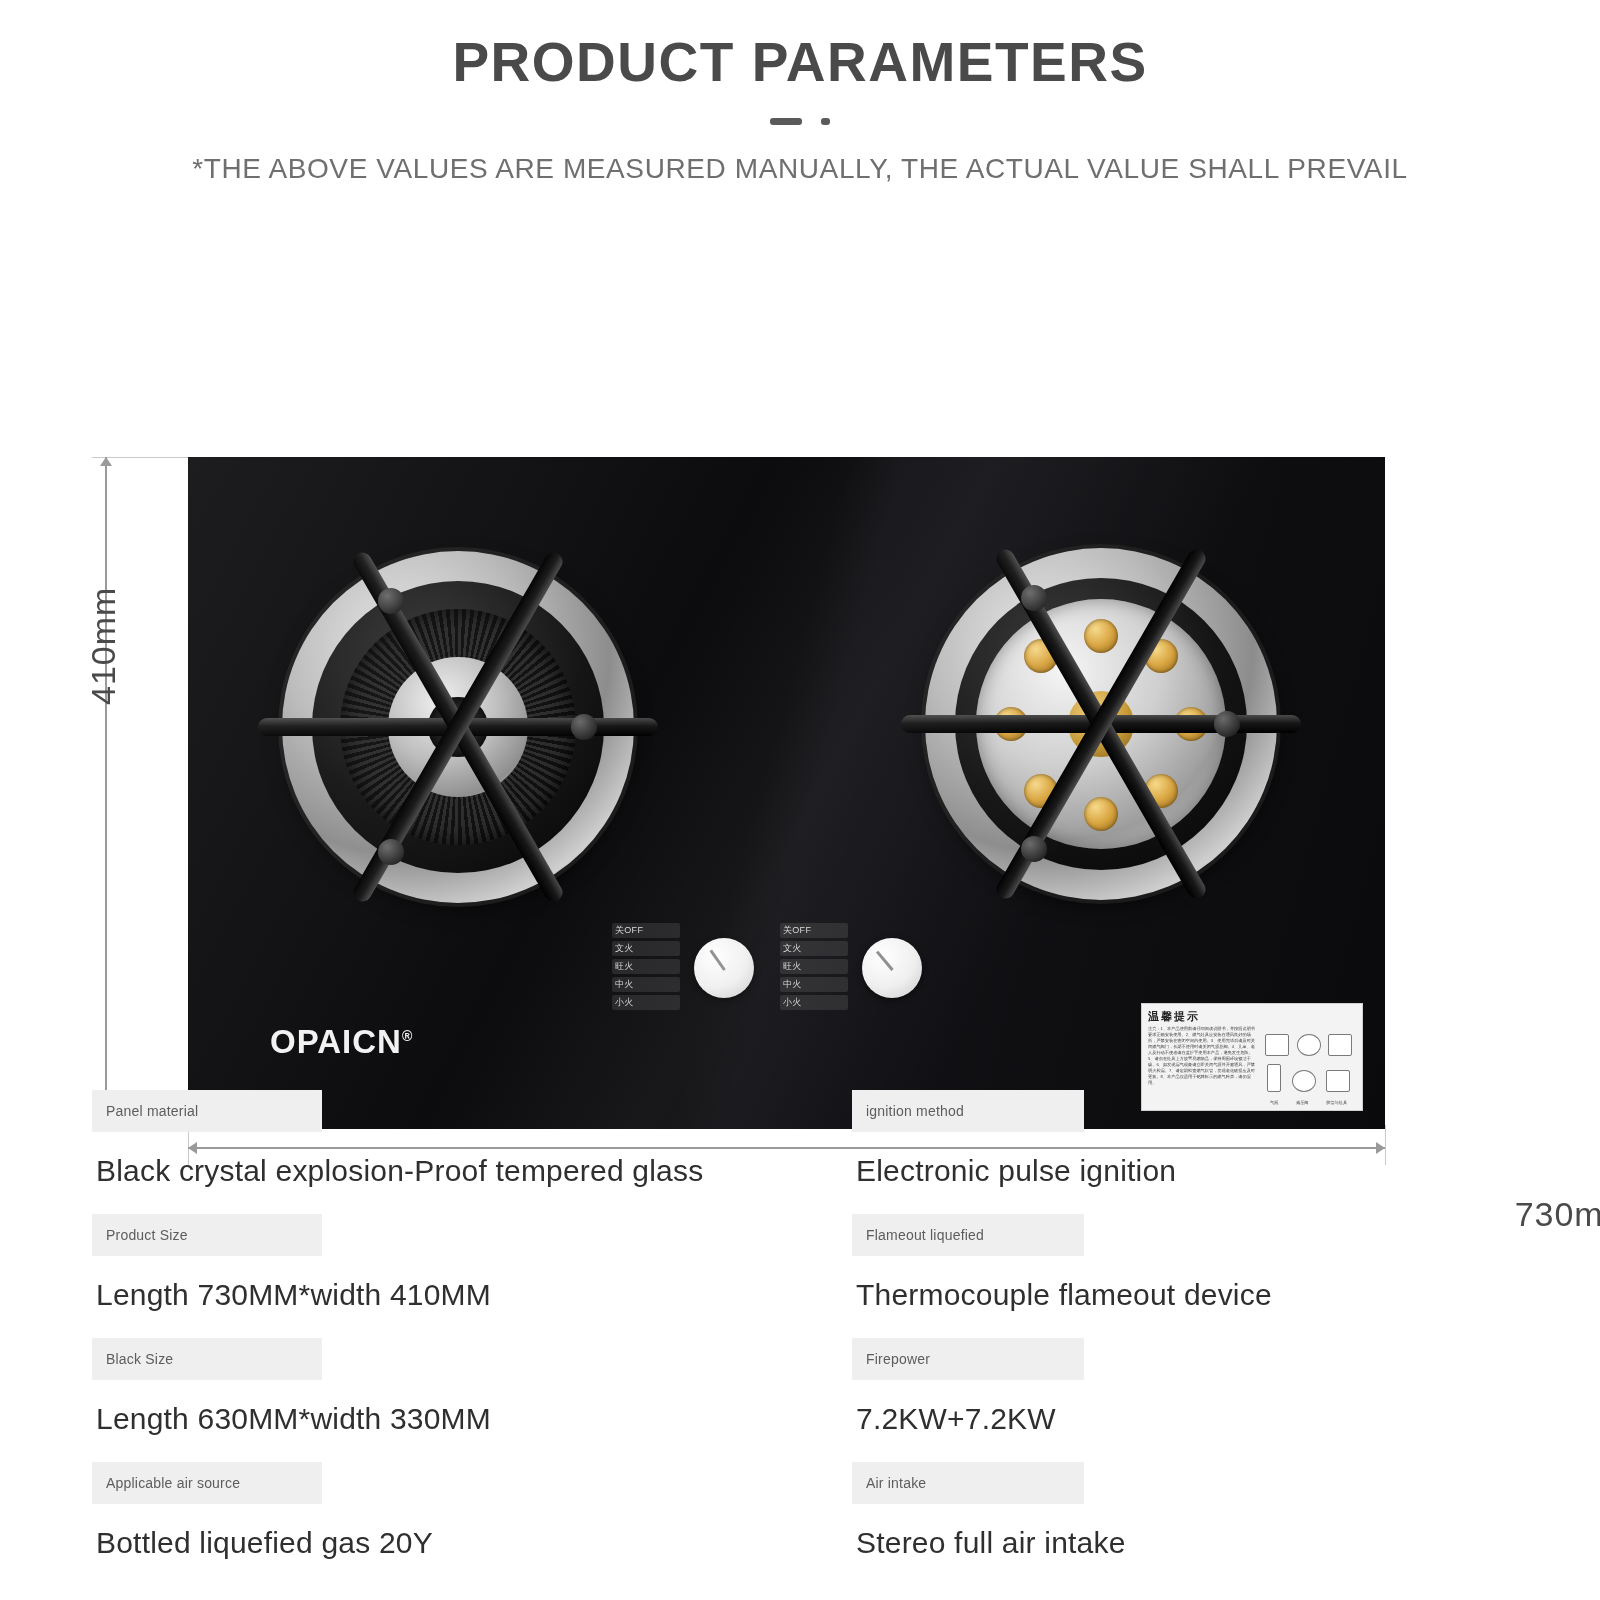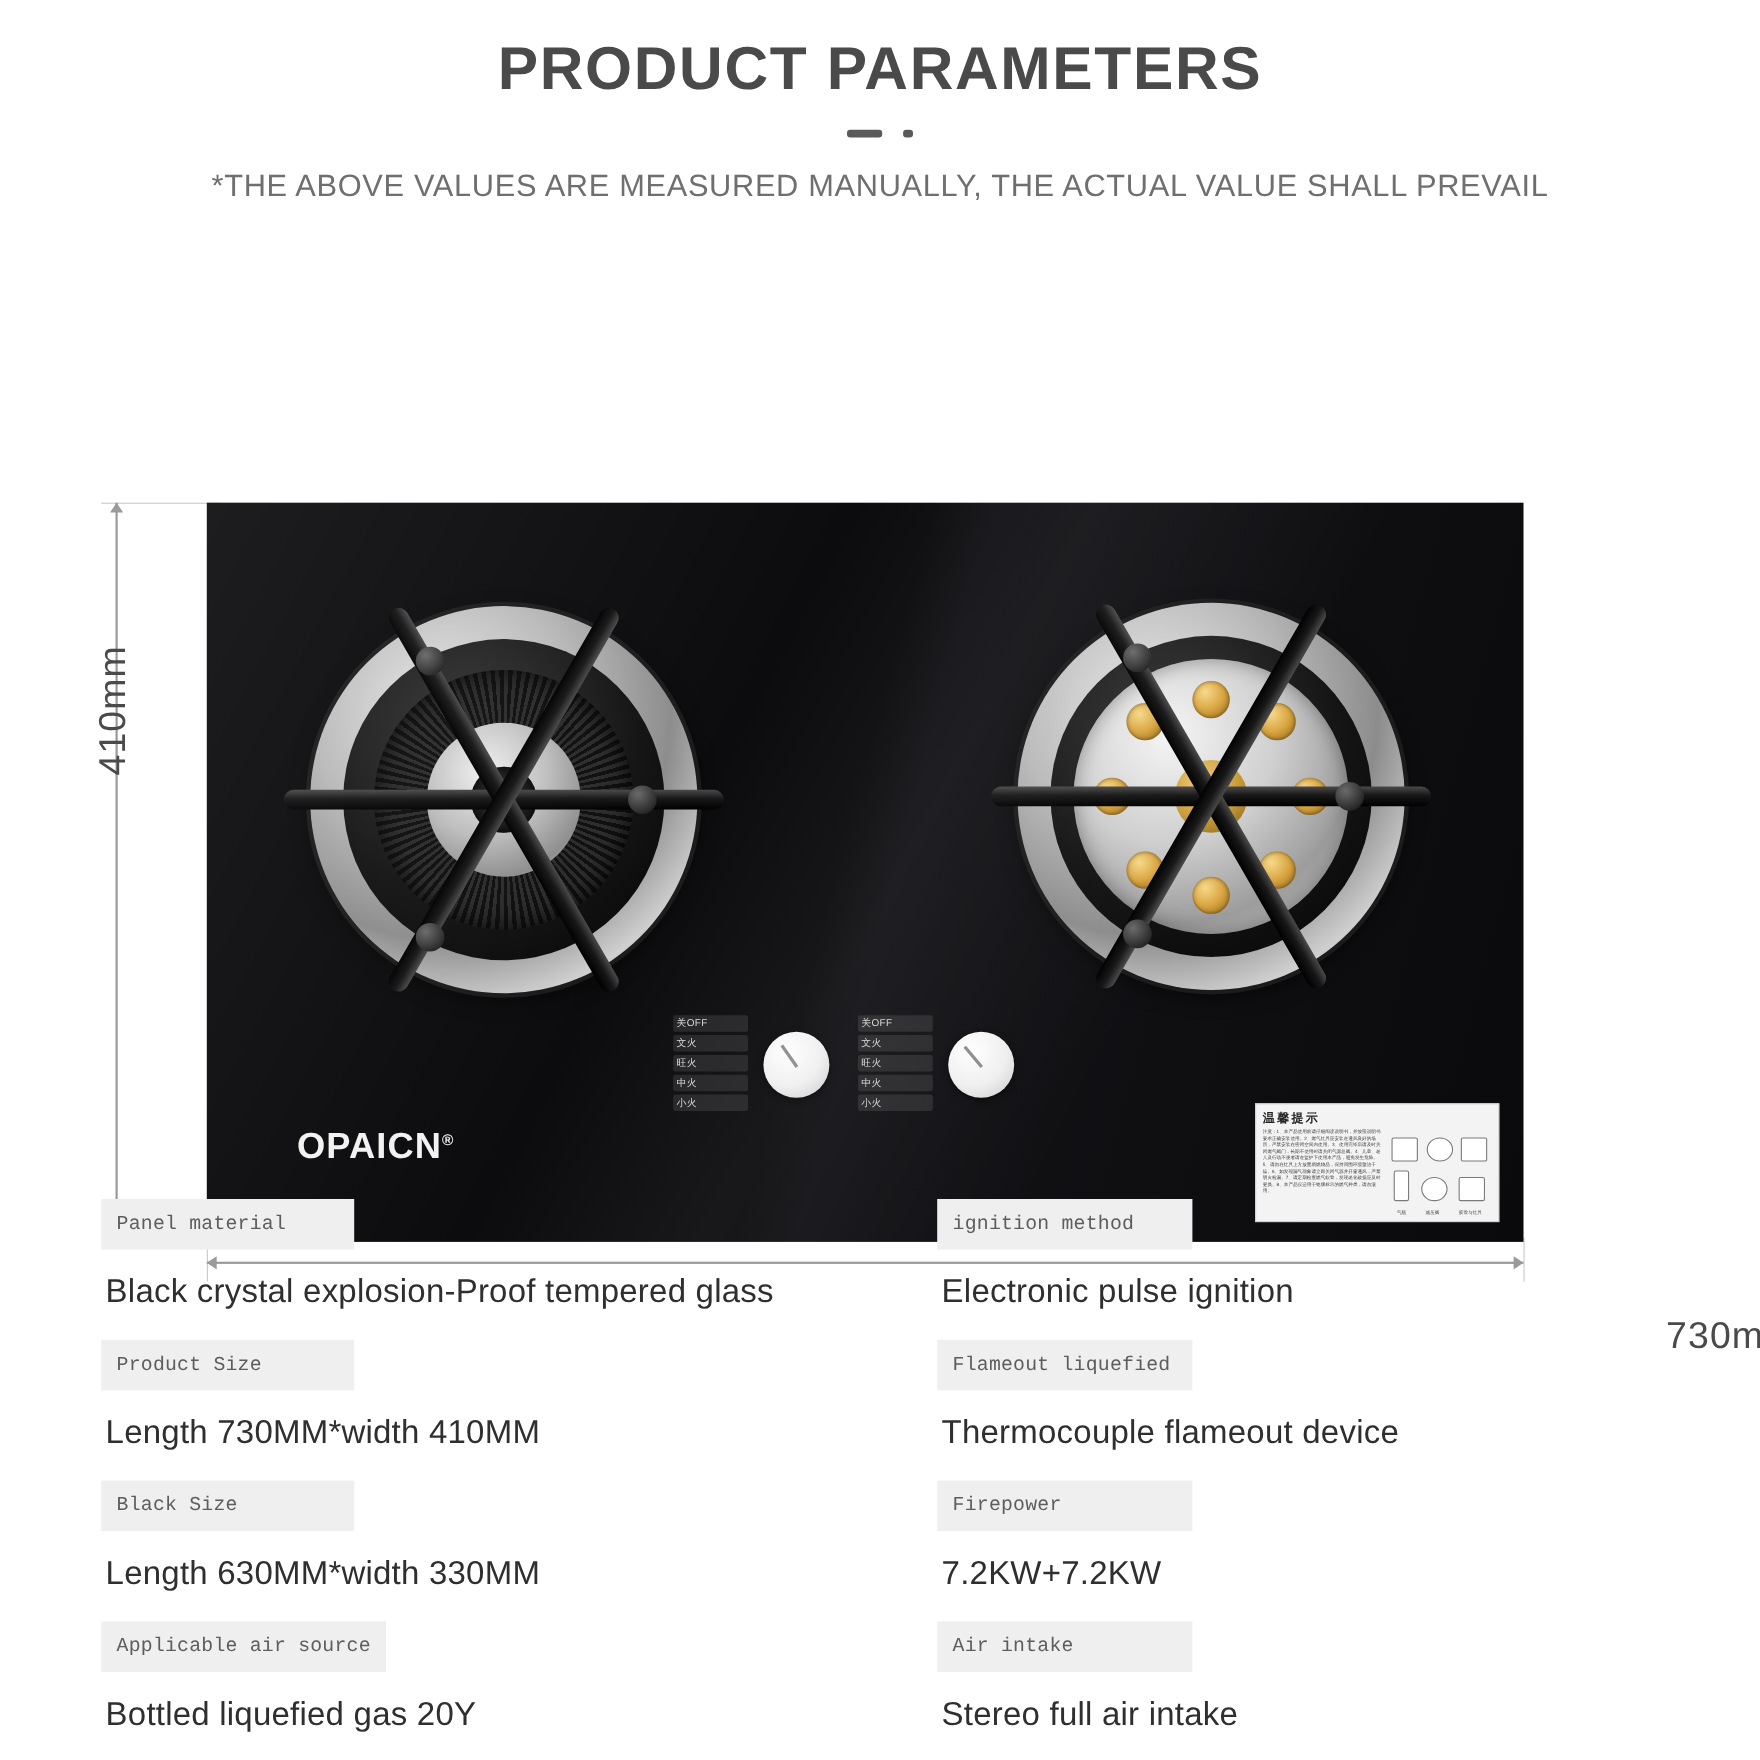--- a/index.html
+++ b/index.html
@@ -391,27 +391,26 @@
     gap: 0;
   }
   .spec-col {
     width: 50%;
     box-sizing: border-box;
   }
   .spec-col.right { padding-left: 52px; }
   .spec-key {
     background: #efefef;
     color: #5d5d5d;
-    font-size: 18px;
+    font-size: 14px;
     padding: 13px 14px;
     display: inline-block;
     min-width: 230px;
     box-sizing: border-box;
     letter-spacing: 0.2px;
-    font-family: Liberation Mono, monospace;
   }
   .spec-col.right .spec-key { min-width: 232px; }
   .spec-val {
     font-size: 30px;
     color: #2f2f2f;
     padding: 22px 4px 26px 4px;
     letter-spacing: 0.2px;
   }
 </style>
 </head>

